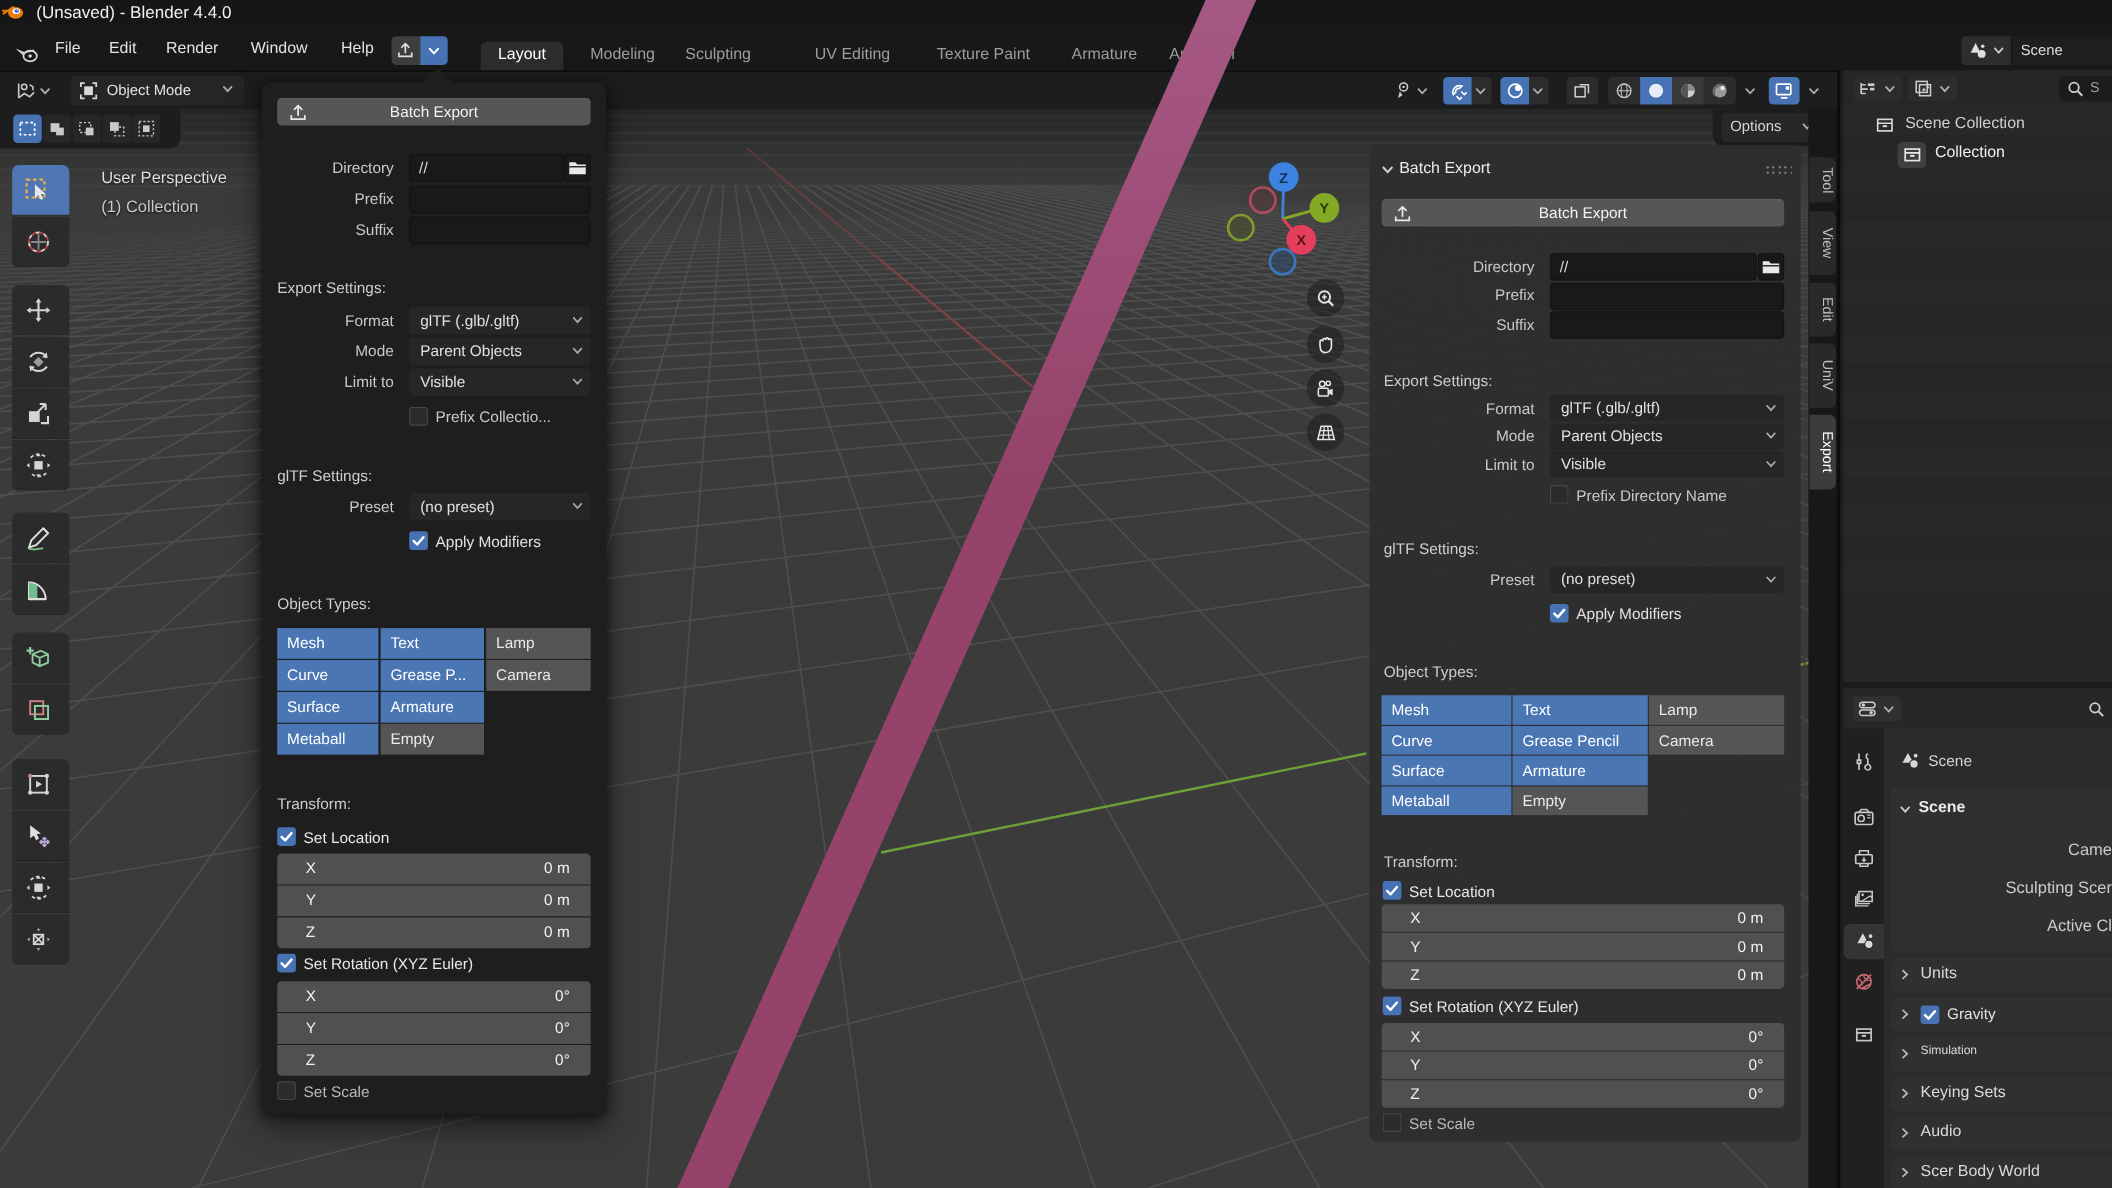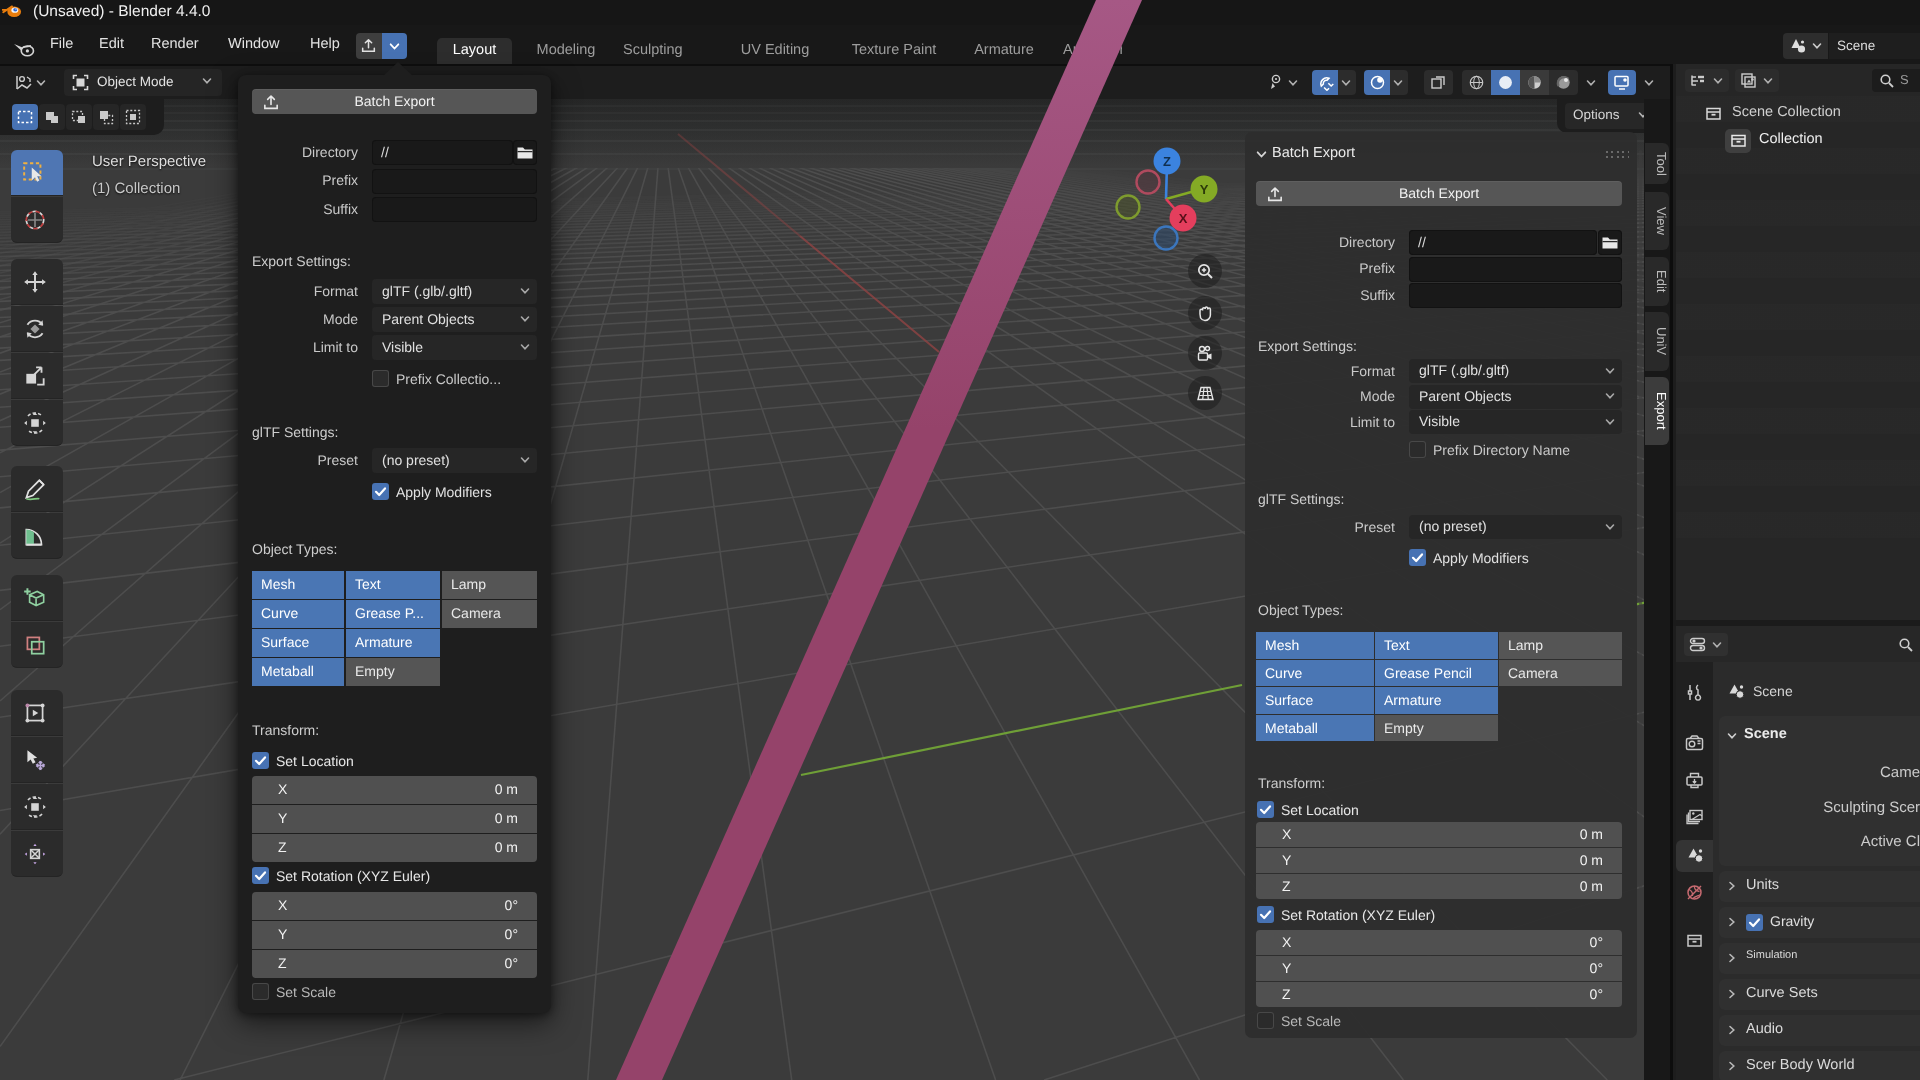--- a/index.html
+++ b/index.html
@@ -692,21 +692,21 @@
 <div style="position:absolute;left:1770px;top:913px;font-size:14px;color:#e0e0e0;white-space:nowrap;">Gravity</div>
 <div style="position:absolute;left:1719px;top:943px;width:201px;height:31px;background:#303030;border-radius:6px 0 0 6px;"></div>
 <svg style="position:absolute;left:1727px;top:953px;" width="10" height="10" viewBox="0 0 10 10">
       <path d="M3 1.5 L6.8 5 L3 8.5" stroke="#b8b8b8" stroke-width="1.6" fill="none" stroke-linecap="round"></path>
     </svg>
 <div style="position:absolute;left:1746px;top:949px;font-size:11px;color:#dadada;white-space:nowrap;">Simulation</div>
 <div style="position:absolute;left:1719px;top:979px;width:201px;height:31px;background:#303030;border-radius:6px 0 0 6px;"></div>
 <svg style="position:absolute;left:1727px;top:989px;" width="10" height="10" viewBox="0 0 10 10">
       <path d="M3 1.5 L6.8 5 L3 8.5" stroke="#b8b8b8" stroke-width="1.6" fill="none" stroke-linecap="round"></path>
     </svg>
-<div style="position:absolute;left:1746px;top:985px;font-size:14.5px;color:#dadada;white-space:nowrap;">Curve Sets</div>
+<div style="position:absolute;left:1746px;top:985px;font-size:14.5px;color:#dadada;white-space:nowrap;">Keying Sets</div>
 <div style="position:absolute;left:1719px;top:1015px;width:201px;height:31px;background:#303030;border-radius:6px 0 0 6px;"></div>
 <svg style="position:absolute;left:1727px;top:1025px;" width="10" height="10" viewBox="0 0 10 10">
       <path d="M3 1.5 L6.8 5 L3 8.5" stroke="#b8b8b8" stroke-width="1.6" fill="none" stroke-linecap="round"></path>
     </svg>
 <div style="position:absolute;left:1746px;top:1021px;font-size:14.5px;color:#dadada;white-space:nowrap;">Audio</div>
 <div style="position:absolute;left:1719px;top:1051px;width:201px;height:31px;background:#303030;border-radius:6px 0 0 6px;"></div>
 <svg style="position:absolute;left:1727px;top:1061px;" width="10" height="10" viewBox="0 0 10 10">
       <path d="M3 1.5 L6.8 5 L3 8.5" stroke="#b8b8b8" stroke-width="1.6" fill="none" stroke-linecap="round"></path>
     </svg>
 <div style="position:absolute;left:1746px;top:1057px;font-size:14.5px;color:#dadada;white-space:nowrap;">Scer Body World</div>

